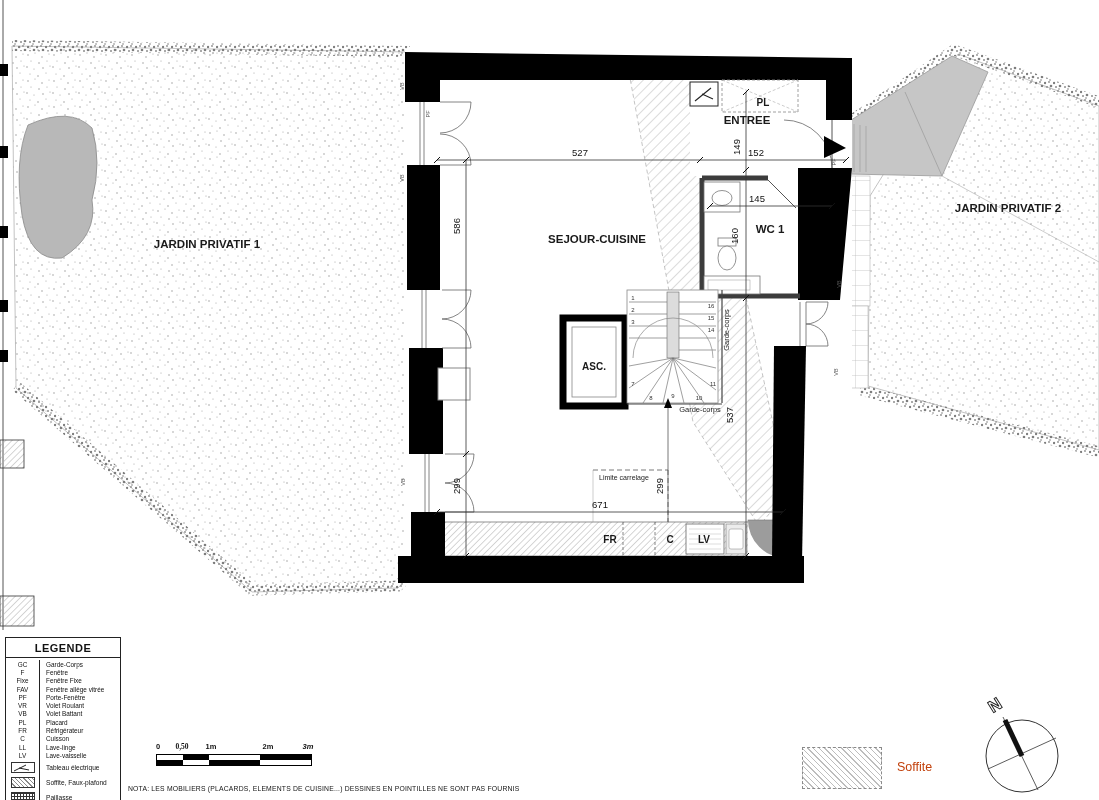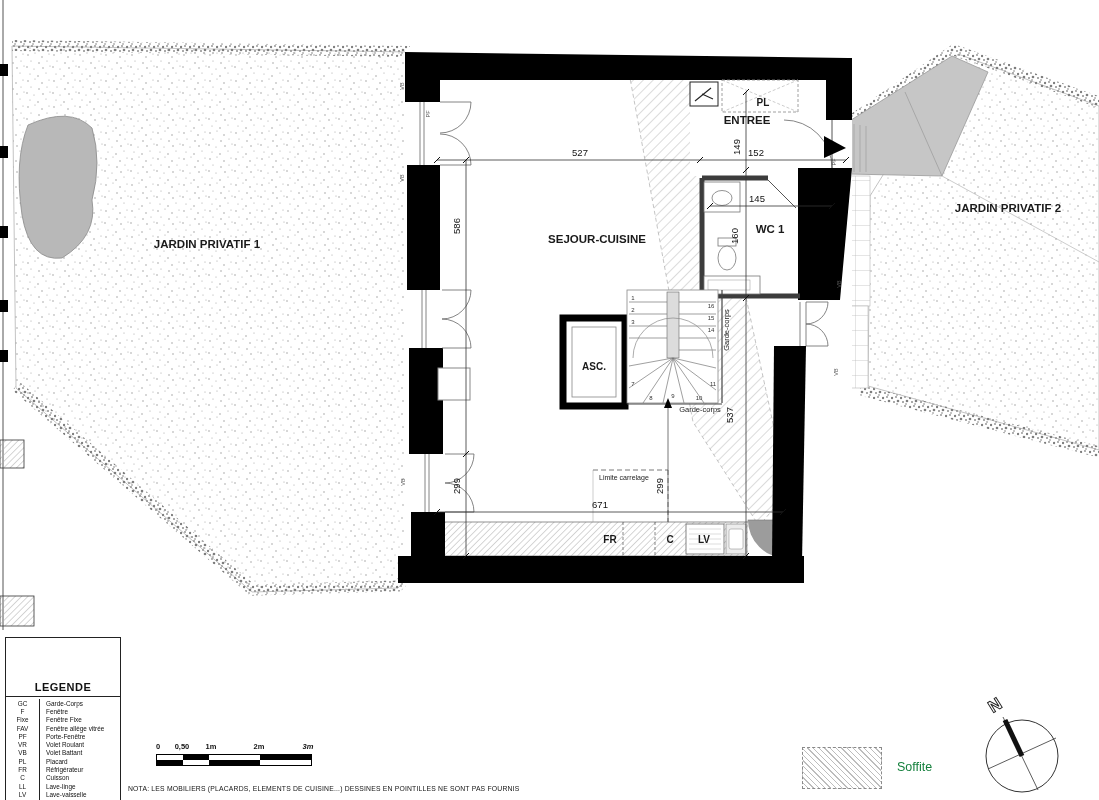--- a/index.html
+++ b/index.html
@@ -14,21 +14,21 @@
   .t-tiny{font-size:6px;fill:#333;text-anchor:middle;}
   .t-micro{font-size:5.5px;fill:#555;text-anchor:middle;}
   .thin{stroke:#333;stroke-width:0.8;fill:none;}
   .tick{stroke:#111;stroke-width:1;fill:none;}
   .door{stroke:#666;stroke-width:0.8;fill:none;}
   .fix{stroke:#777;stroke-width:0.8;fill:#fff;}
   
   .legend{position:absolute;left:5px;top:637px;width:114px;height:162px;
           border:1.3px solid #222;background:#fff;color:#111;}
   .legend-title{height:19px;border-bottom:1.3px solid #222;display:flex;align-items:center;
-                justify-content:center;font-size:11px;font-weight:bold;letter-spacing:.5px;margin-top:39px;}
+                justify-content:center;font-size:11px;font-weight:bold;letter-spacing:.5px;}
   .lrow{display:flex;align-items:center;height:8.3px;font-size:6.4px;}
   .lrow .abbr{width:33px;flex:none;text-align:center;border-right:1px solid #222;
               align-self:stretch;display:flex;align-items:center;justify-content:center;}
   .lrow .desc{padding-left:6px;white-space:nowrap;}
   .lirow{display:flex;align-items:center;height:15px;font-size:6.6px;}
   .lirow .iconcell{width:33px;flex:none;border-right:1px solid #222;align-self:stretch;
                    display:flex;align-items:center;justify-content:center;}
   .lirow .desc{padding-left:6px;white-space:nowrap;}
   .icon-box{width:24px;height:11px;border:1px solid #333;background:#fff;box-sizing:border-box;}
   .icon-soffite{background:repeating-linear-gradient(45deg,rgba(0,0,0,0) 0 2px,#8a8a8a 2px 3px);}
@@ -36,21 +36,21 @@
                   repeating-linear-gradient(0deg,rgba(0,0,0,0) 0 2px,#333 2px 3px);}
   
   .scalebar{position:absolute;left:156px;top:742px;width:160px;height:30px;font-size:7.5px;color:#111;}
   .sb-lab{position:absolute;top:0;transform:translateX(-50%);font-weight:bold;}
   .sb-bar{position:absolute;left:0;top:12px;width:154px;height:10px;border:1px solid #000;background:#fff;}
   .sb-seg{position:absolute;background:#000;}
   .nota{position:absolute;left:128px;top:785px;font-size:6.8px;color:#111;letter-spacing:.2px;}
   .soffite-sample{position:absolute;left:802px;top:747px;width:80px;height:42px;
        border:1px dashed #8a8a8a;box-sizing:border-box;
        background:repeating-linear-gradient(45deg,rgba(0,0,0,0) 0 3px,#bdbdbd 3px 4px);}
-  .soffite-label{position:absolute;left:897px;top:760px;font-size:12.5px;color:#15803d;}
+  .soffite-label{position:absolute;left:897px;top:760px;font-size:12.5px;color:#c2410c;}
   .compass{position:absolute;left:972px;top:686px;}
 </style>
 </head>
 <body>
 
 <div id="stage">
 
 <svg width="1099" height="800" viewBox="0 0 1099 800" style="position:absolute;left:0;top:0;">
   <defs>
     <pattern id="stip" width="26" height="26" patternUnits="userSpaceOnUse">
@@ -362,23 +362,23 @@
       <span class="iconcell">
             <span class="icon-box icon-paillasse"></span>
           </span>
       <span class="desc">Paillasse</span>
     </div>
   </div>
 </div>
 
 <div class="scalebar">
   <span class="sb-lab" style="left:2px;">0</span>
-  <span class="sb-lab" style="left:26px;">0,50</span>
+  <span class="sb-lab" style="left:26px;font-family:Liberation Serif, serif;">0,50</span>
   <span class="sb-lab" style="left:55px;">1m</span>
-  <span class="sb-lab" style="left:103px;text-align:right;">2m</span>
+  <span class="sb-lab" style="left:112px;text-align:right;">2m</span>
   <span class="sb-lab" style="left:152px;font-style:italic;">3m</span>
   <div class="sb-bar">
     <div class="sb-seg" style="left:26px;top:0;width:26px;height:5px;"></div>
     <div class="sb-seg" style="left:103px;top:0;width:51px;height:5px;"></div>
     <div class="sb-seg" style="left:0;top:5px;width:26px;height:5px;"></div>
     <div class="sb-seg" style="left:52px;top:5px;width:51px;height:5px;"></div>
   </div>
 </div>
 
 <div class="nota">NOTA: LES MOBILIERS (PLACARDS, ELEMENTS DE CUISINE...) DESSINES EN POINTILLES NE SONT PAS FOURNIS</div>

